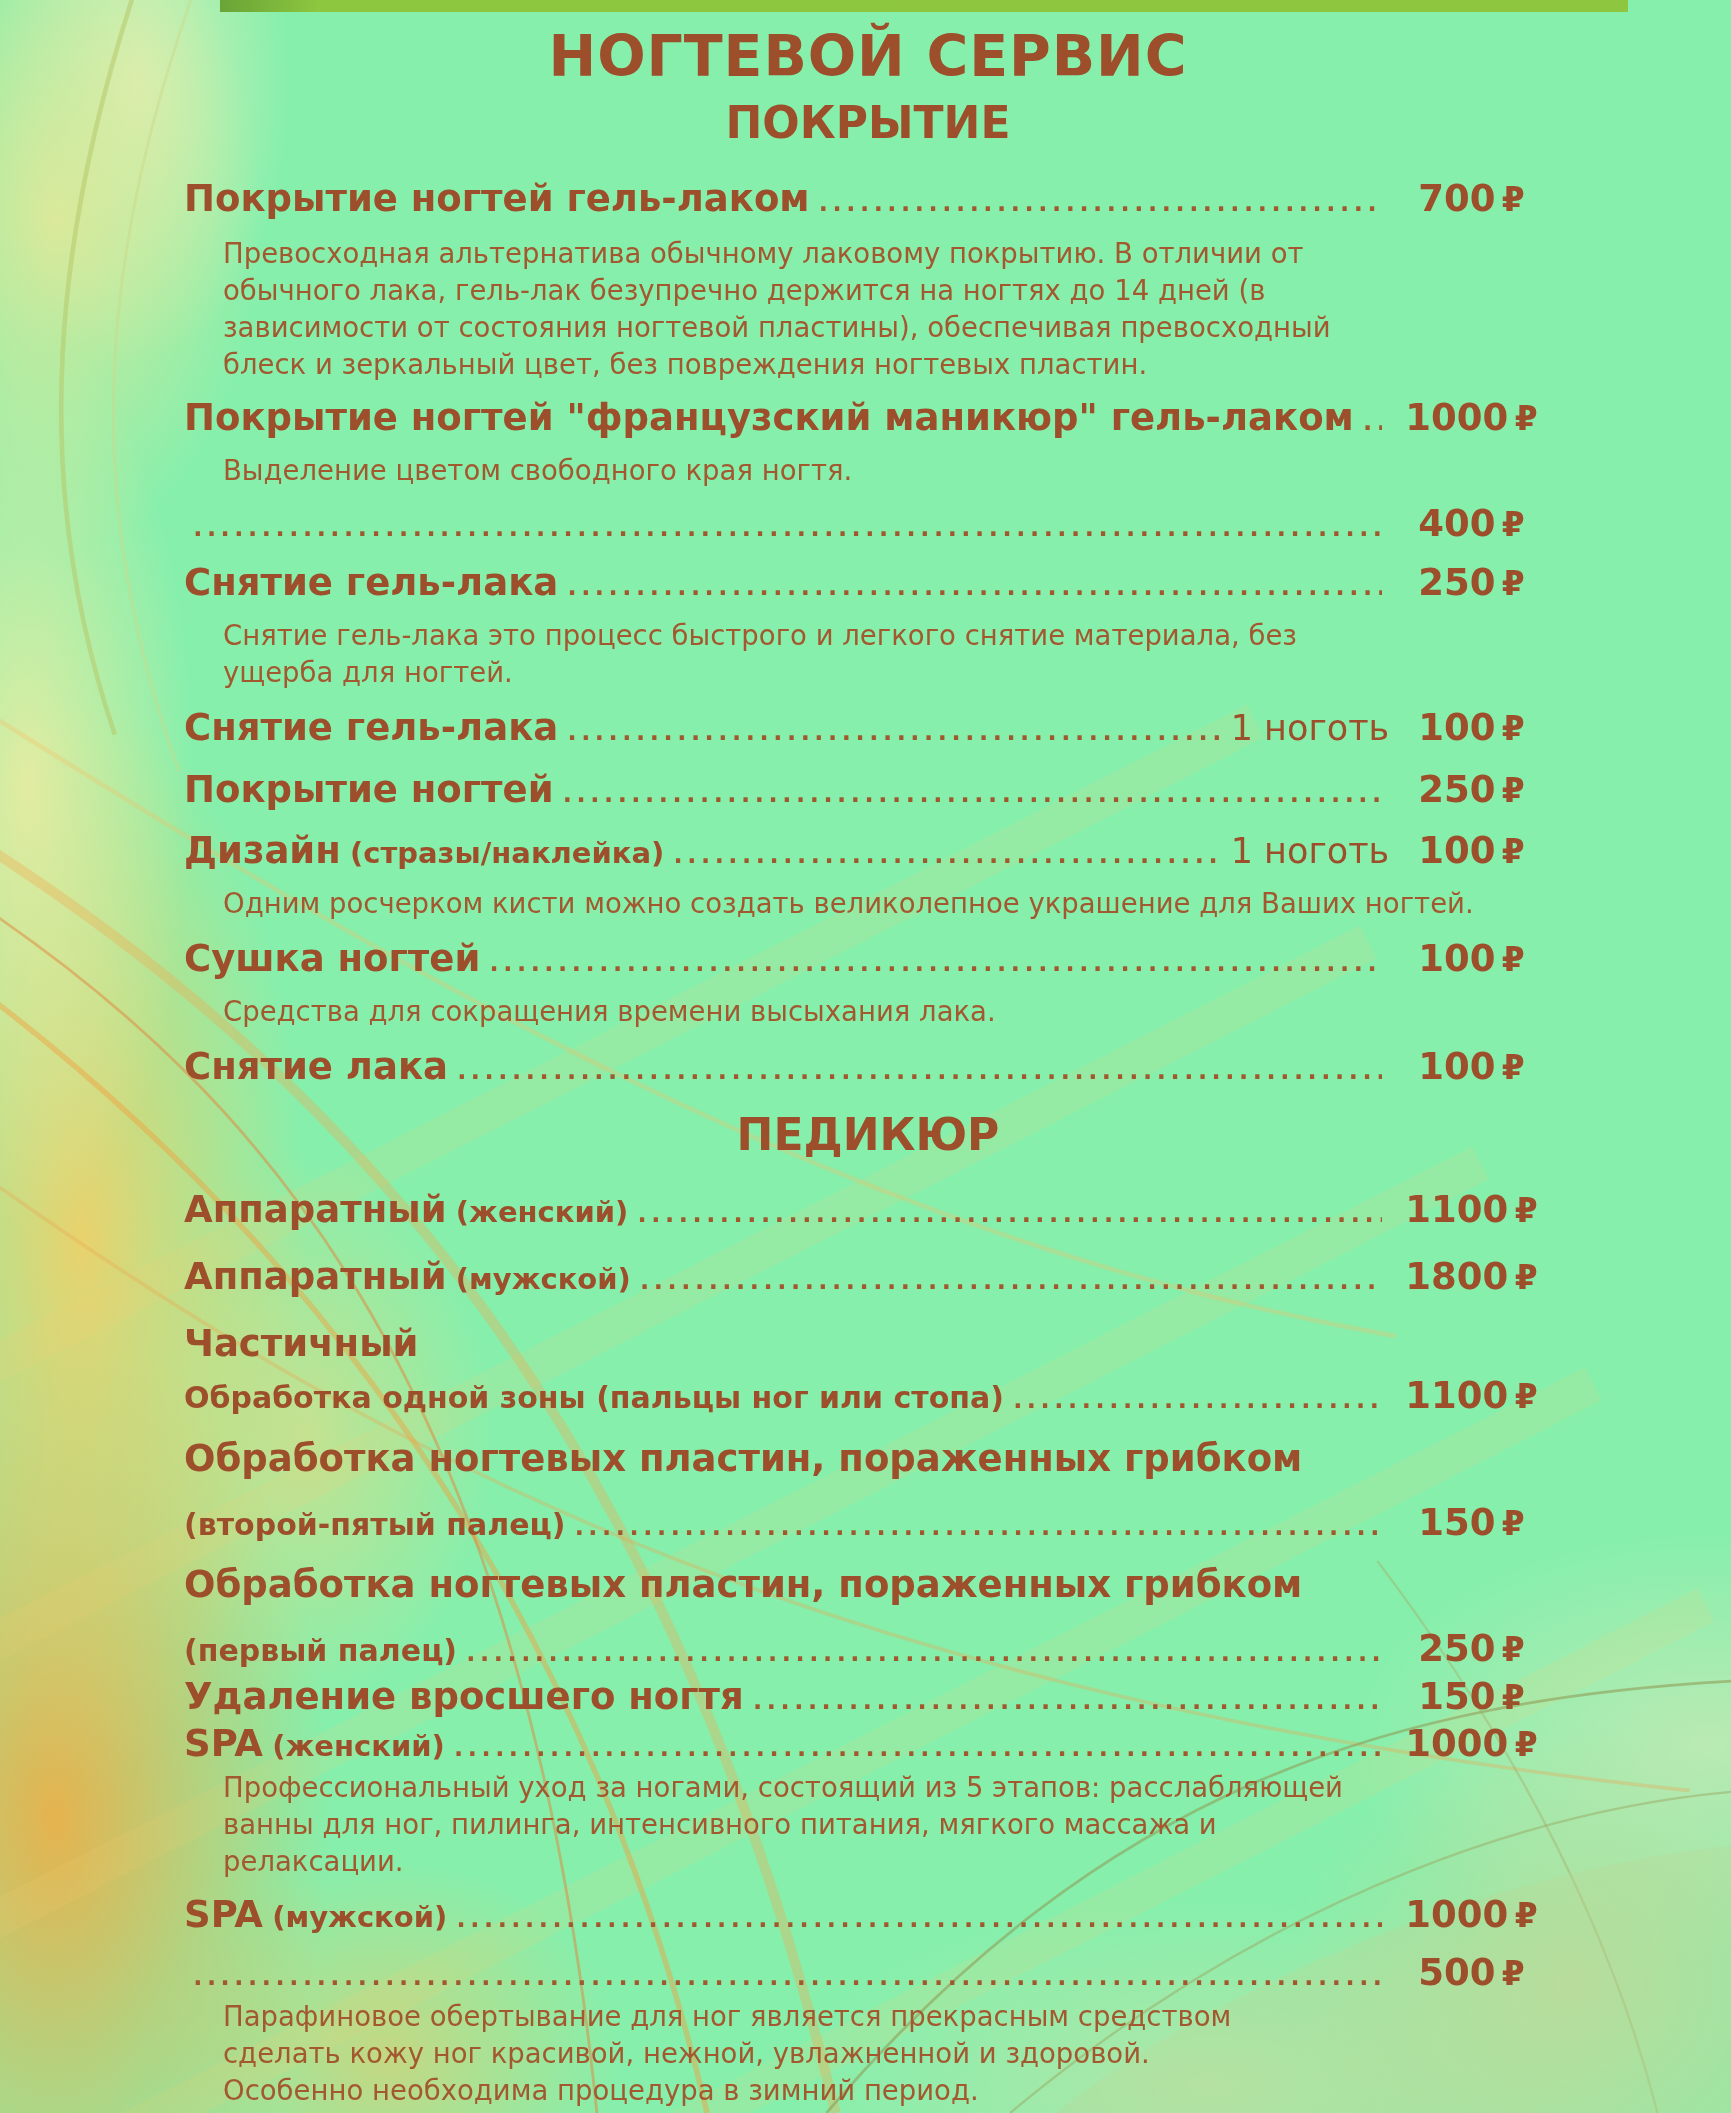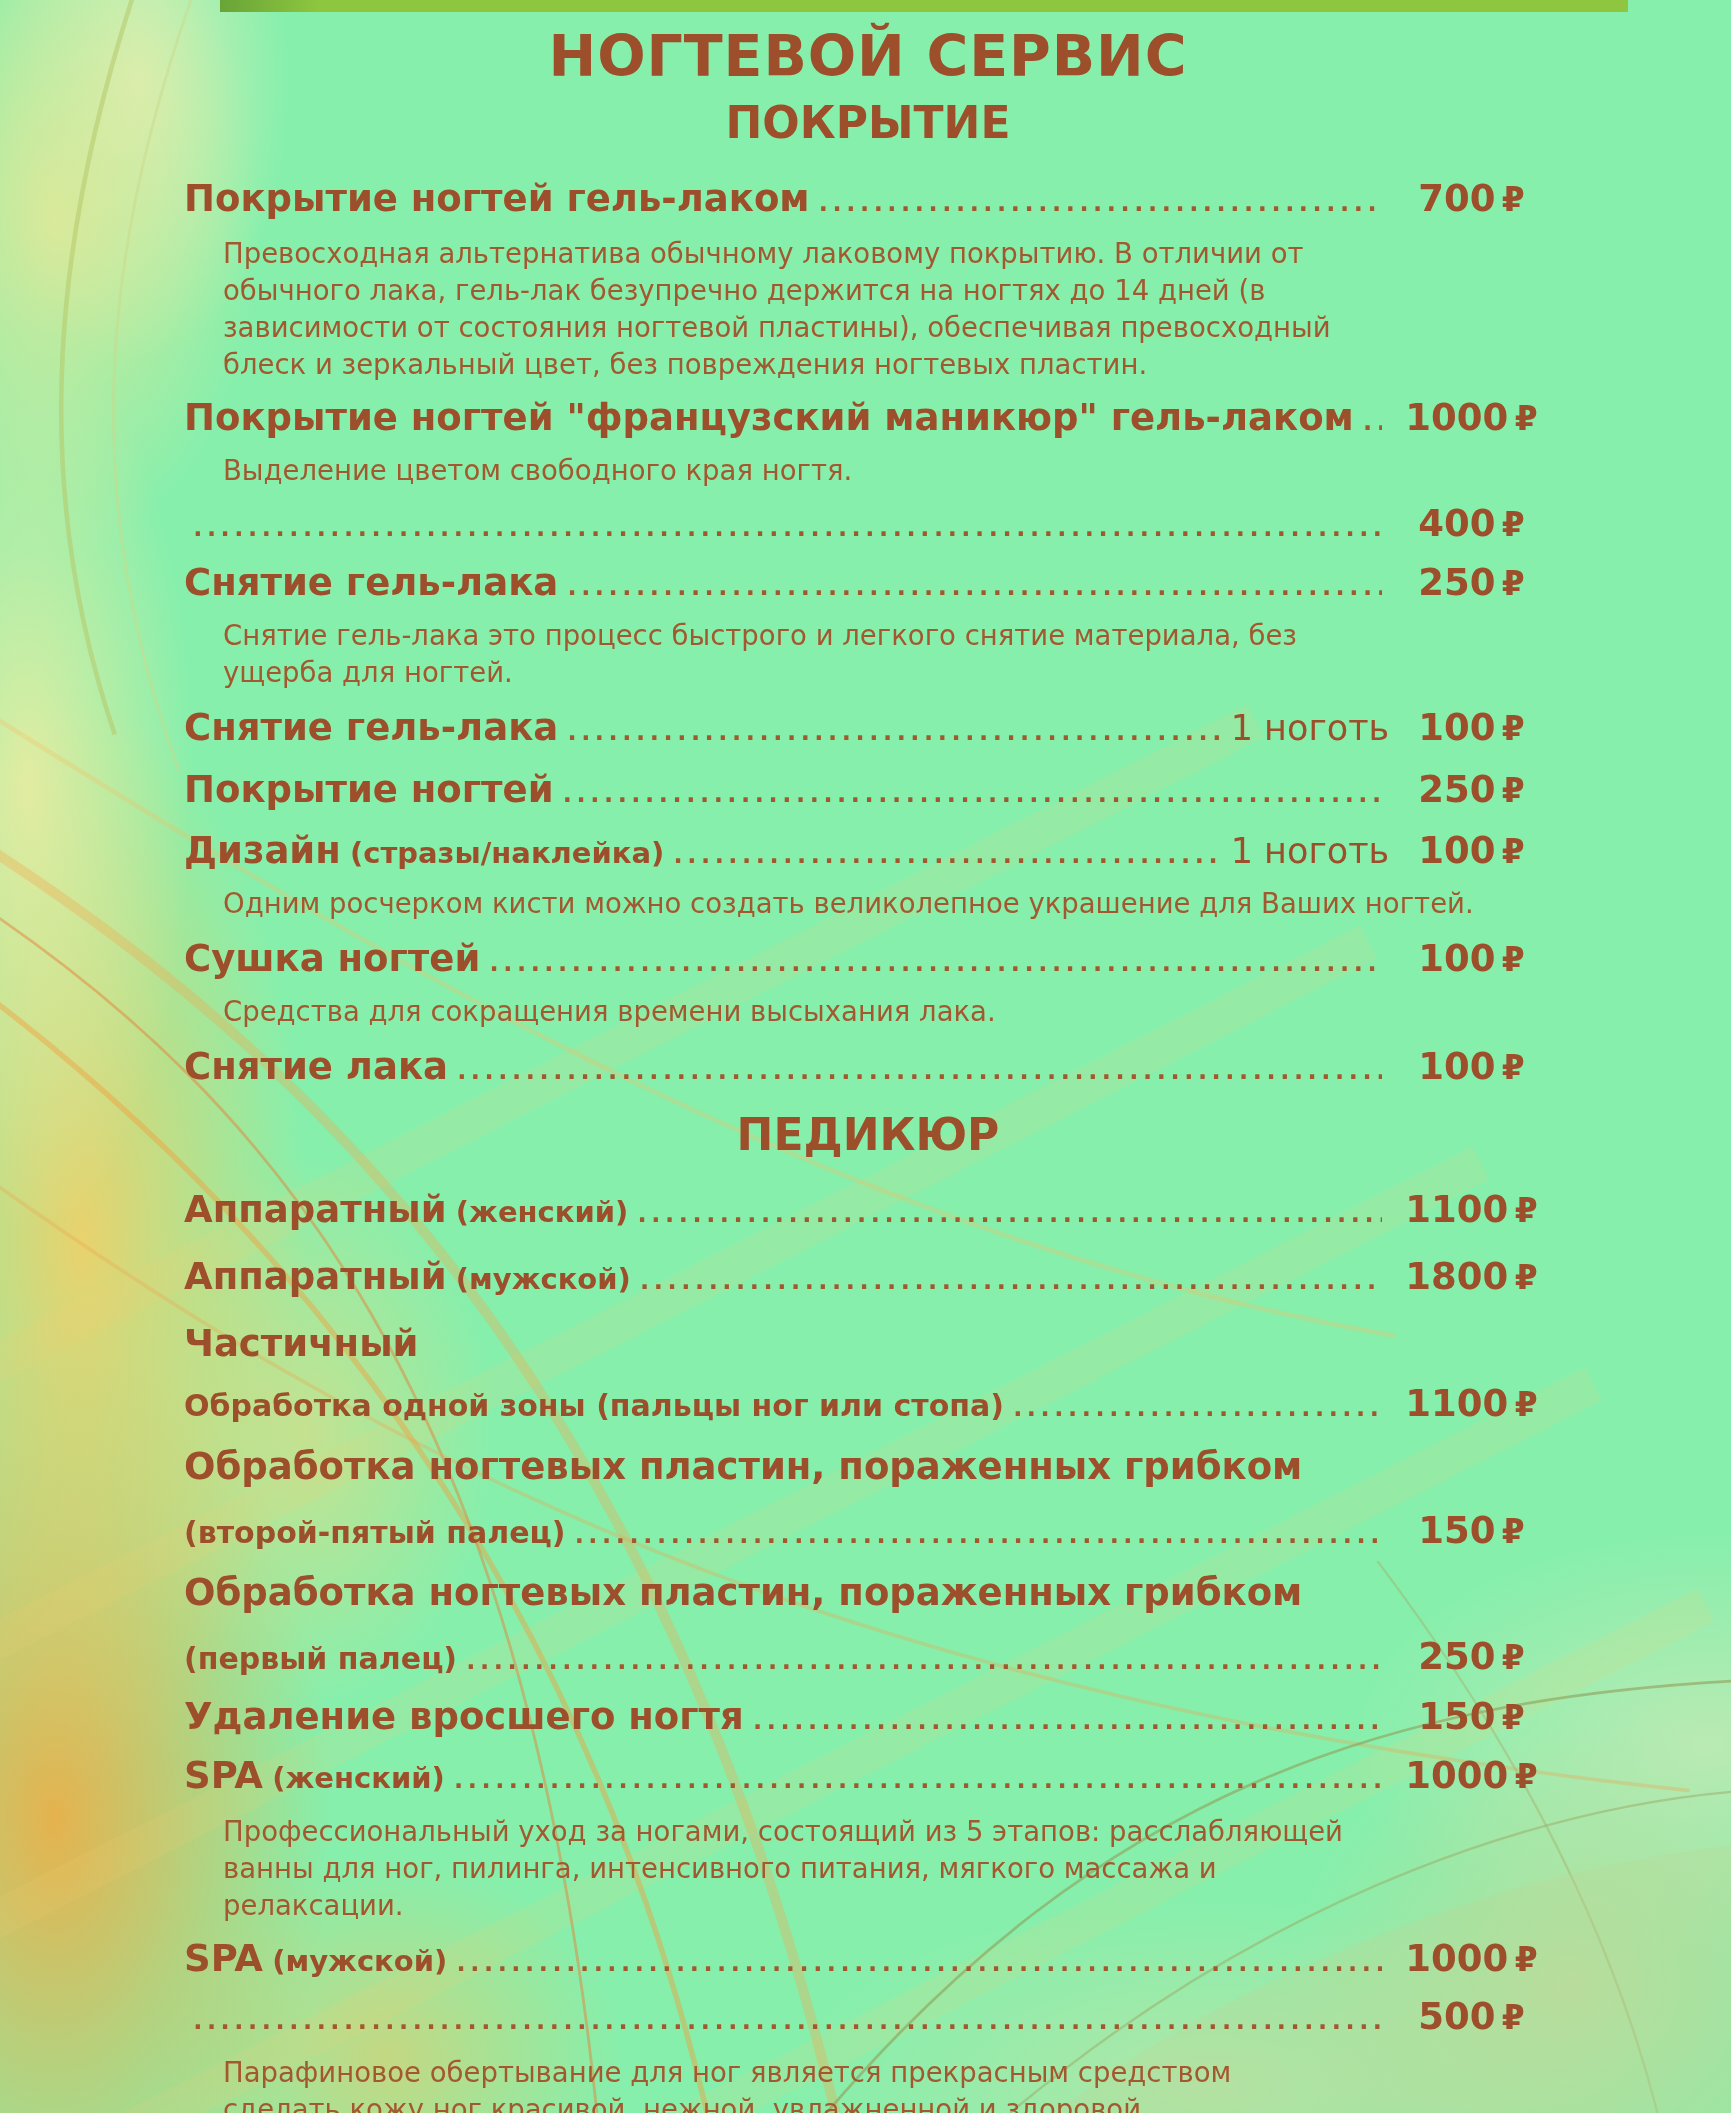--- a/index.html
+++ b/index.html
@@ -55,21 +55,21 @@
   .leader::before{content:"....................................................................................................................................................................................................";}
   .suffix{font-size:35px;font-weight:400;white-space:nowrap;margin-right:1.8px;}
   .price{min-width:161px;text-align:center;font-size:37px;line-height:44px;font-weight:700;white-space:nowrap;}
   .price .rub{font-size:33px;margin-left:6.4px;}
   .desc{
     margin:11px 0 0 39px;font-size:27.5px;line-height:37px;
     color:#a3592f;max-width:1139px;font-weight:400;
   }
   .desc.one{white-space:nowrap;max-width:none;}
   .desc.narrow{max-width:1056px;}
-  .mt0{margin-top:16px}.mt10{margin-top:14px}.mt12{margin-top:11px}
+  .mt0{margin-top:8px}.mt10{margin-top:2px}.mt12{margin-top:11px}
   .mt14{margin-top:13px}.mt16{margin-top:14.7px}.mt18{margin-top:16.5px}.mt20{margin-top:18.4px}
   .mt22{margin-top:20px}.mt24{margin-top:22px}.mt30{margin-top:27.5px}
 </style>
 </head>
 <body>
 
 <div class="page">
 
   <div class="bg-paint"></div>
   <div class="bg-streaks"></div>

